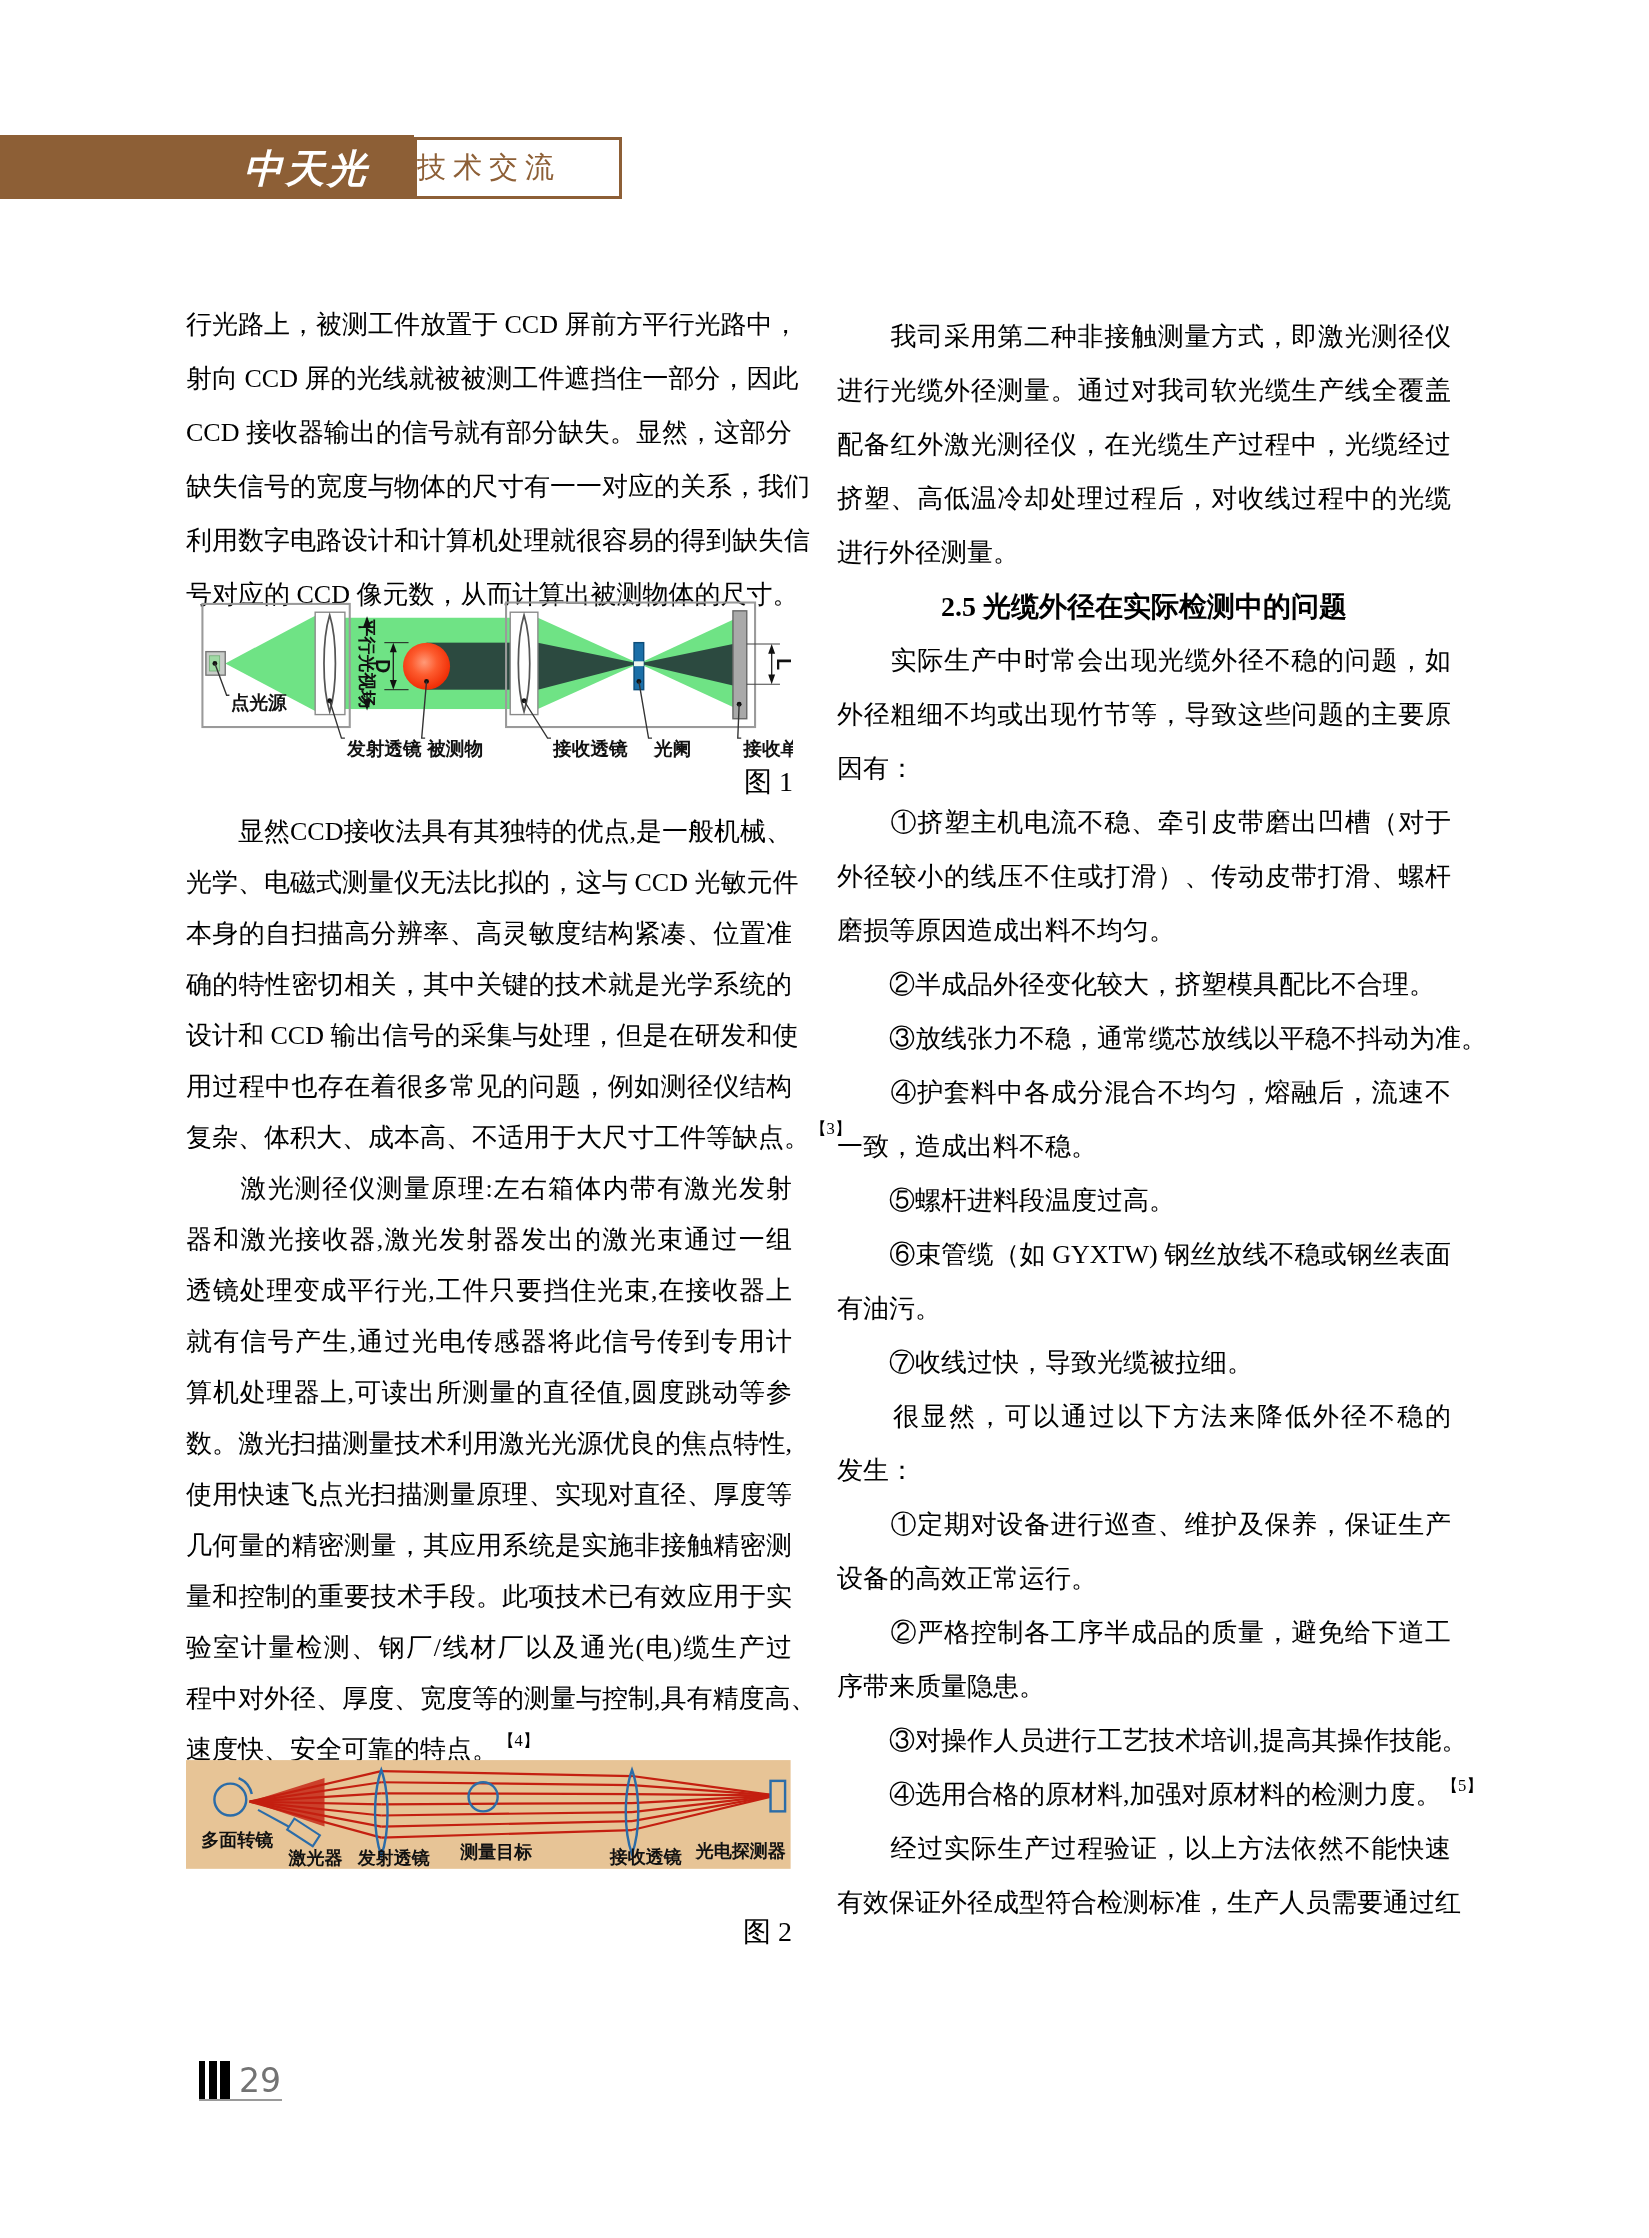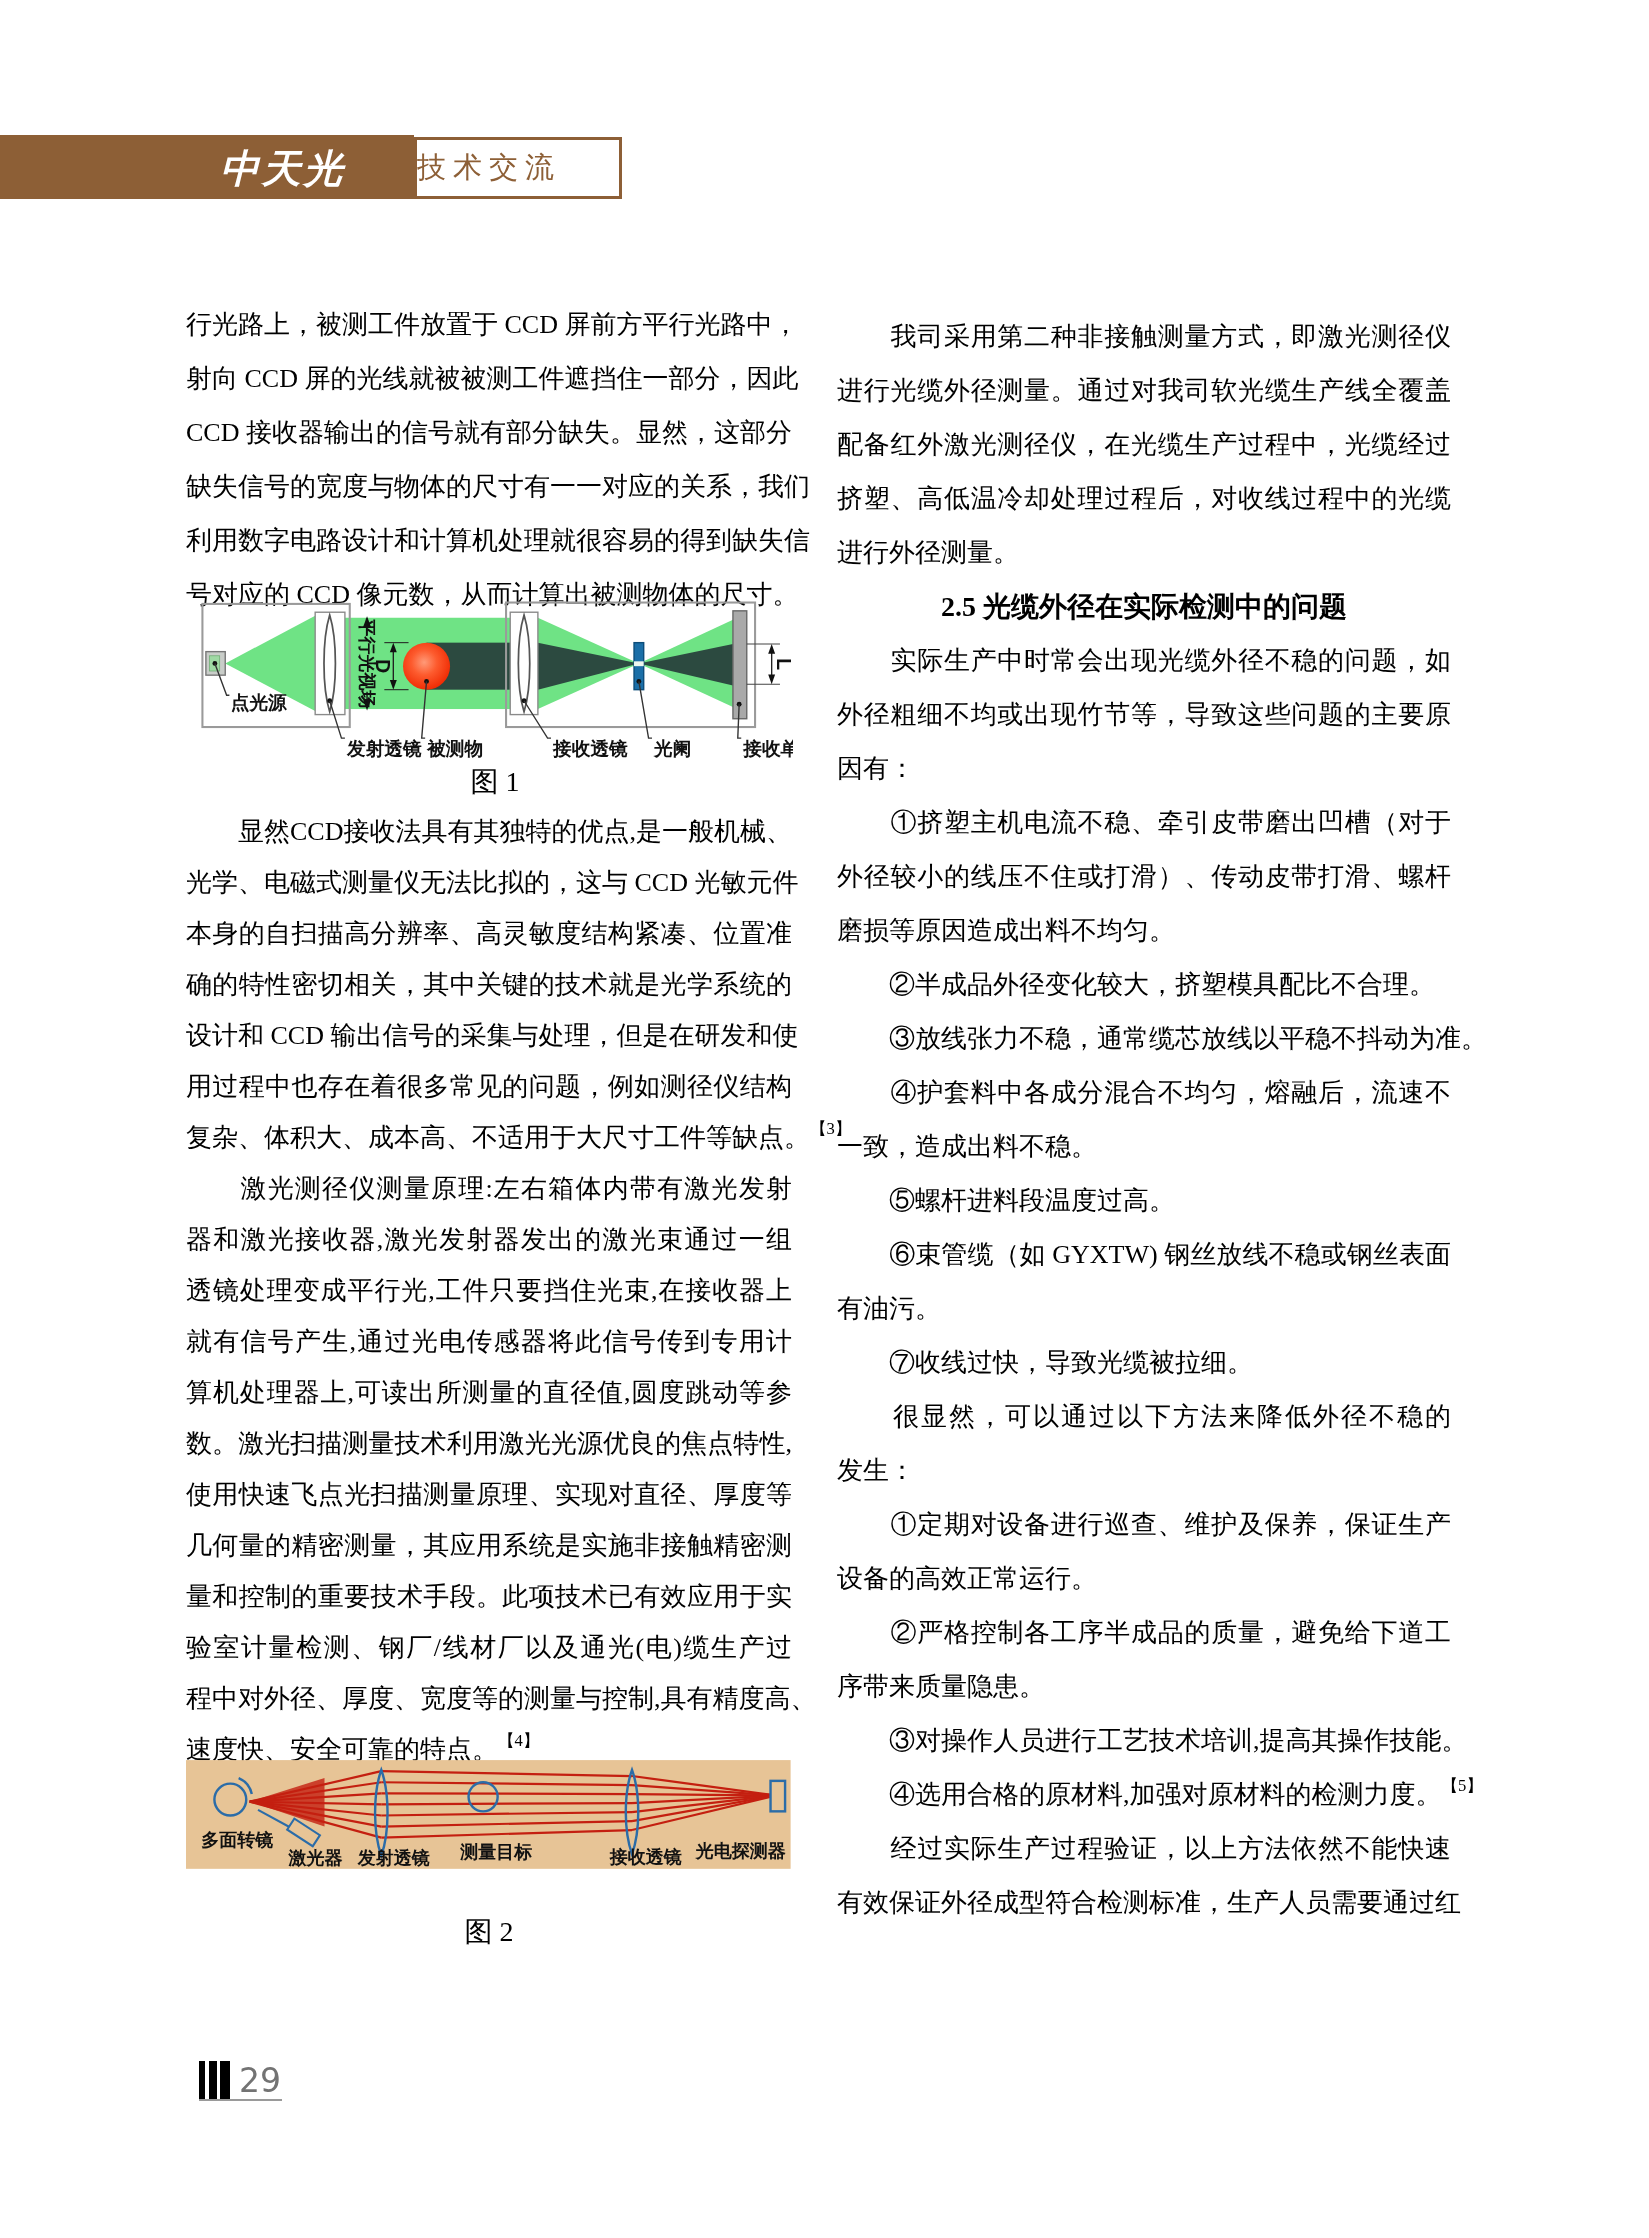--- a/index.html
+++ b/index.html
@@ -4,21 +4,21 @@
 <style>
   html,body{margin:0;padding:0;}
   body{
     width:1650px;height:2239px;position:relative;background:#ffffff;
     font-family:"Liberation Serif","DejaVu Serif",serif;color:#000;
   }
   
   .brand-bar{position:absolute;left:0;top:135px;width:414px;height:64px;background:#8d5f36;}
   .brand-logo{
     position:absolute;left:220px;top:5.5px;width:149px;height:54px;
-    color:#fff;font-weight:bold;font-size:39px;line-height:54px;text-align:left;
+    color:#fff;font-weight:bold;font-size:39px;line-height:54px;text-align:right;
     letter-spacing:2.8px;font-family:"DejaVu Serif","Liberation Serif",serif;font-style:italic;
   }
   .tag-box{
     position:absolute;left:414px;top:137px;width:208px;height:62px;background:#fff;
     border:3.5px solid #8d5f36;box-sizing:border-box;text-align:left;
   }
   .tag-box span{
     font-family:"Liberation Sans","DejaVu Sans",sans-serif;
     color:#8d5f36;font-size:29px;line-height:55px;letter-spacing:7px;
   }
@@ -33,21 +33,21 @@
   }
   #left-b .line{height:51px;line-height:51px;}
   .line.pend{text-align-last:left;}
   .line sup{font-size:16.6px;vertical-align:12.5px;line-height:0;letter-spacing:0;}
   .heading-line{
     height:54px;line-height:54px;font-size:28px;font-weight:bold;white-space:nowrap;text-align:center;
   }
   
   .figsvg{position:absolute;}
   .fig-caption{
-    position:absolute;text-align:center;font-size:28px;height:35px;line-height:35px;
+    position:absolute;text-align:right;font-size:28px;height:35px;line-height:35px;
   }
   svg text.flabel{
     font-family:"Liberation Sans","DejaVu Sans",sans-serif;
     font-weight:bold;fill:#111;
   }
   
   .pg-bar{position:absolute;top:2061px;background:#000;height:39px;}
   #pgbar1{left:199px;width:5.5px;}
   #pgbar2{left:209px;width:8.3px;}
   #pgbar3{left:220px;width:10.4px;}

